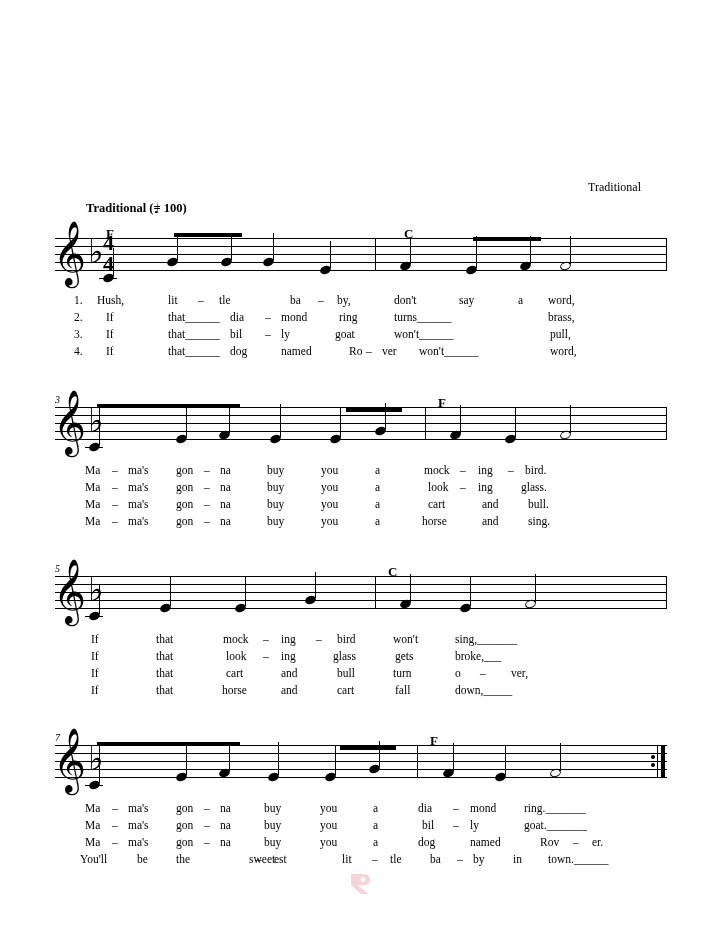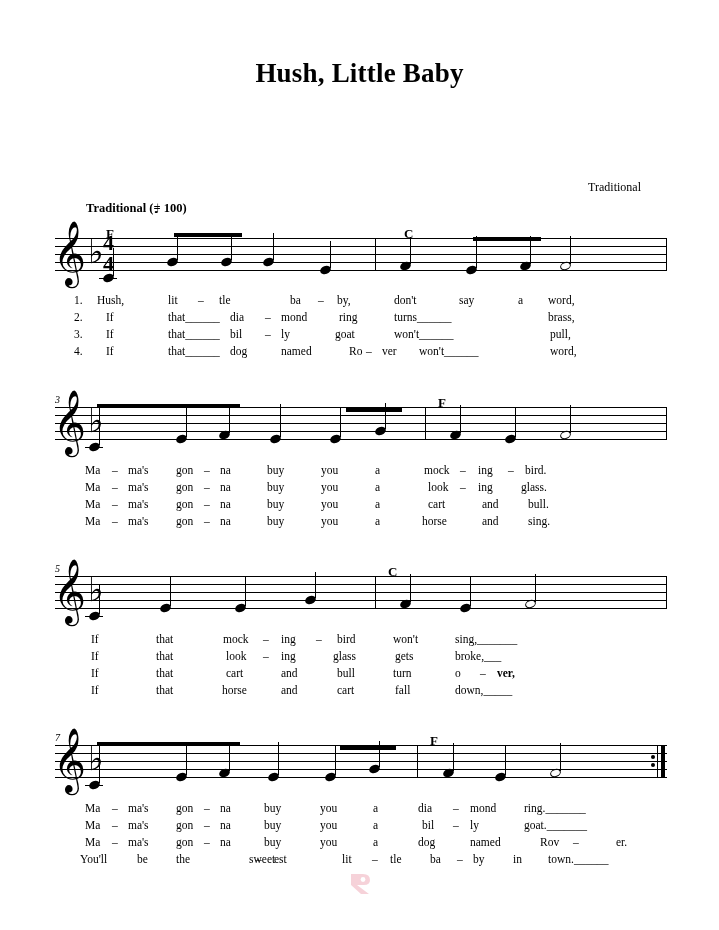--- a/index.html
+++ b/index.html
@@ -78,21 +78,20 @@
   .logo-mark{width:26px;height:26px;position:relative;}
   .logo-text{font-family:"Liberation Sans", sans-serif;font-size:25px;font-weight:bold;}
   .logo-text .a{color:#e8a0b0;}
   .logo-text .b{color:#9aa3ad;}
 </style>
 </head>
 <body>
 
 <div class="sheet">
 
-  <div class="title">Hush, Little Baby</div>
 
   <div class="composer">Traditional</div>
 
   <div class="tempo">
     <span>Traditional</span>
     <span>(</span><span class="note">♩</span><span>= 100</span><span>)</span>
   </div>
 
   <div class="system" style="top:238px;">
     <div class="staff">
@@ -413,21 +412,21 @@
       </div>
       <div class="lyricline" style="top:34px;">
         <span class="syl" style="left:91px;">If</span>
         <span class="syl" style="left:156px;">that</span>
         <span class="syl" style="left:226px;">cart</span>
         <span class="syl" style="left:281px;">and</span>
         <span class="syl" style="left:337px;">bull</span>
         <span class="syl" style="left:393px;">turn</span>
         <span class="syl" style="left:455px;">o</span>
         <span class="syl" style="left:480px;">–</span>
-        <span class="syl" style="left:497px;font-weight:bold;">ver,</span>
+        <span class="syl" style="left:511px;">ver,</span>
       </div>
       <div class="lyricline" style="top:51px;">
         <span class="syl" style="left:91px;">If</span>
         <span class="syl" style="left:156px;">that</span>
         <span class="syl" style="left:222px;">horse</span>
         <span class="syl" style="left:281px;">and</span>
         <span class="syl" style="left:337px;">cart</span>
         <span class="syl" style="left:395px;font-family:Liberation Serif, serif;">fall</span>
         <span class="syl" style="left:455px;">down,_____</span>
       </div>
@@ -538,21 +537,21 @@
         <span class="syl" style="left:176px;">gon</span>
         <span class="syl" style="left:204px;">–</span>
         <span class="syl" style="left:220px;">na</span>
         <span class="syl" style="left:264px;">buy</span>
         <span class="syl" style="left:320px;">you</span>
         <span class="syl" style="left:373px;">a</span>
         <span class="syl" style="left:418px;">dog</span>
         <span class="syl" style="left:470px;">named</span>
         <span class="syl" style="left:540px;">Rov</span>
         <span class="syl" style="left:573px;">–</span>
-        <span class="syl" style="left:616px;">er.</span>
+        <span class="syl" style="left:592px;">er.</span>
       </div>
       <div class="lyricline" style="top:51px;">
         <span class="syl" style="left:80px;">You'll</span>
         <span class="syl" style="left:137px;">be</span>
         <span class="syl" style="left:176px;">the</span>
         <span class="syl" style="left:206px;margin-left:43px;">sweet</span>
         <span class="syl" style="left:256px;">–</span>
         <span class="syl" style="left:274px;">est</span>
         <span class="syl" style="left:342px;">lit</span>
         <span class="syl" style="left:372px;">–</span>

